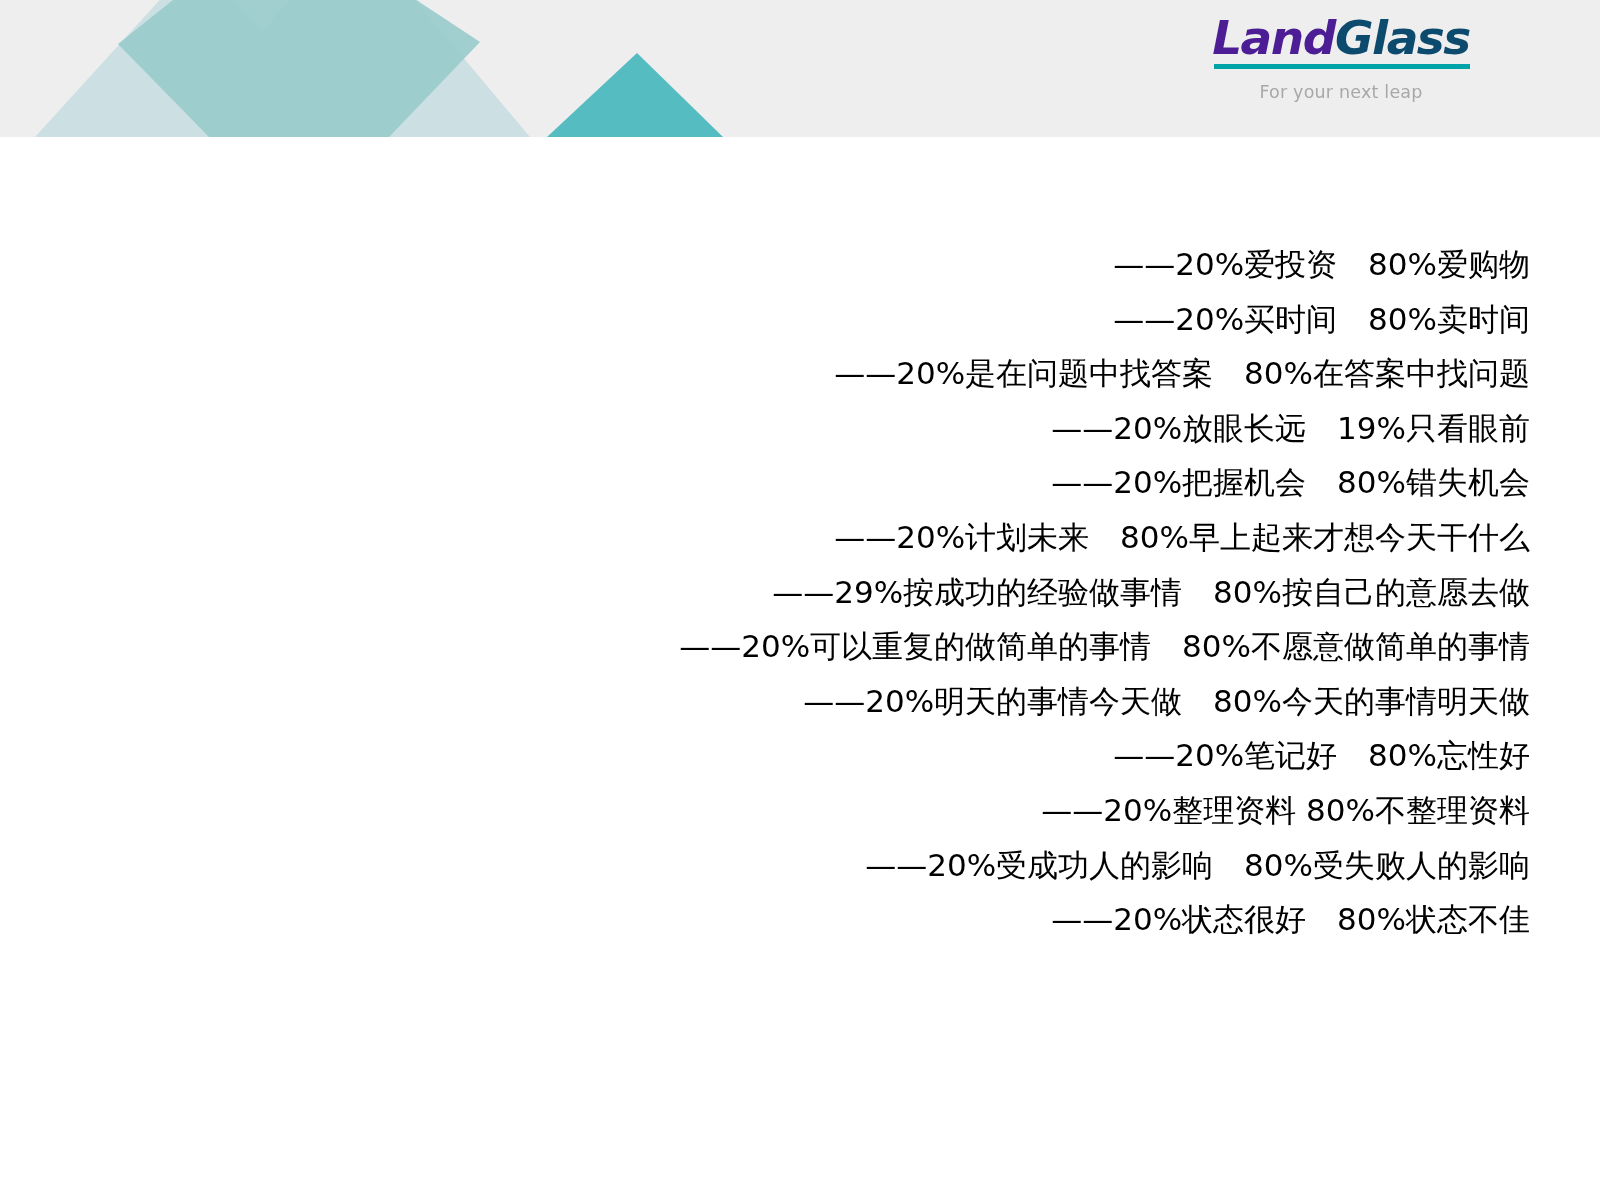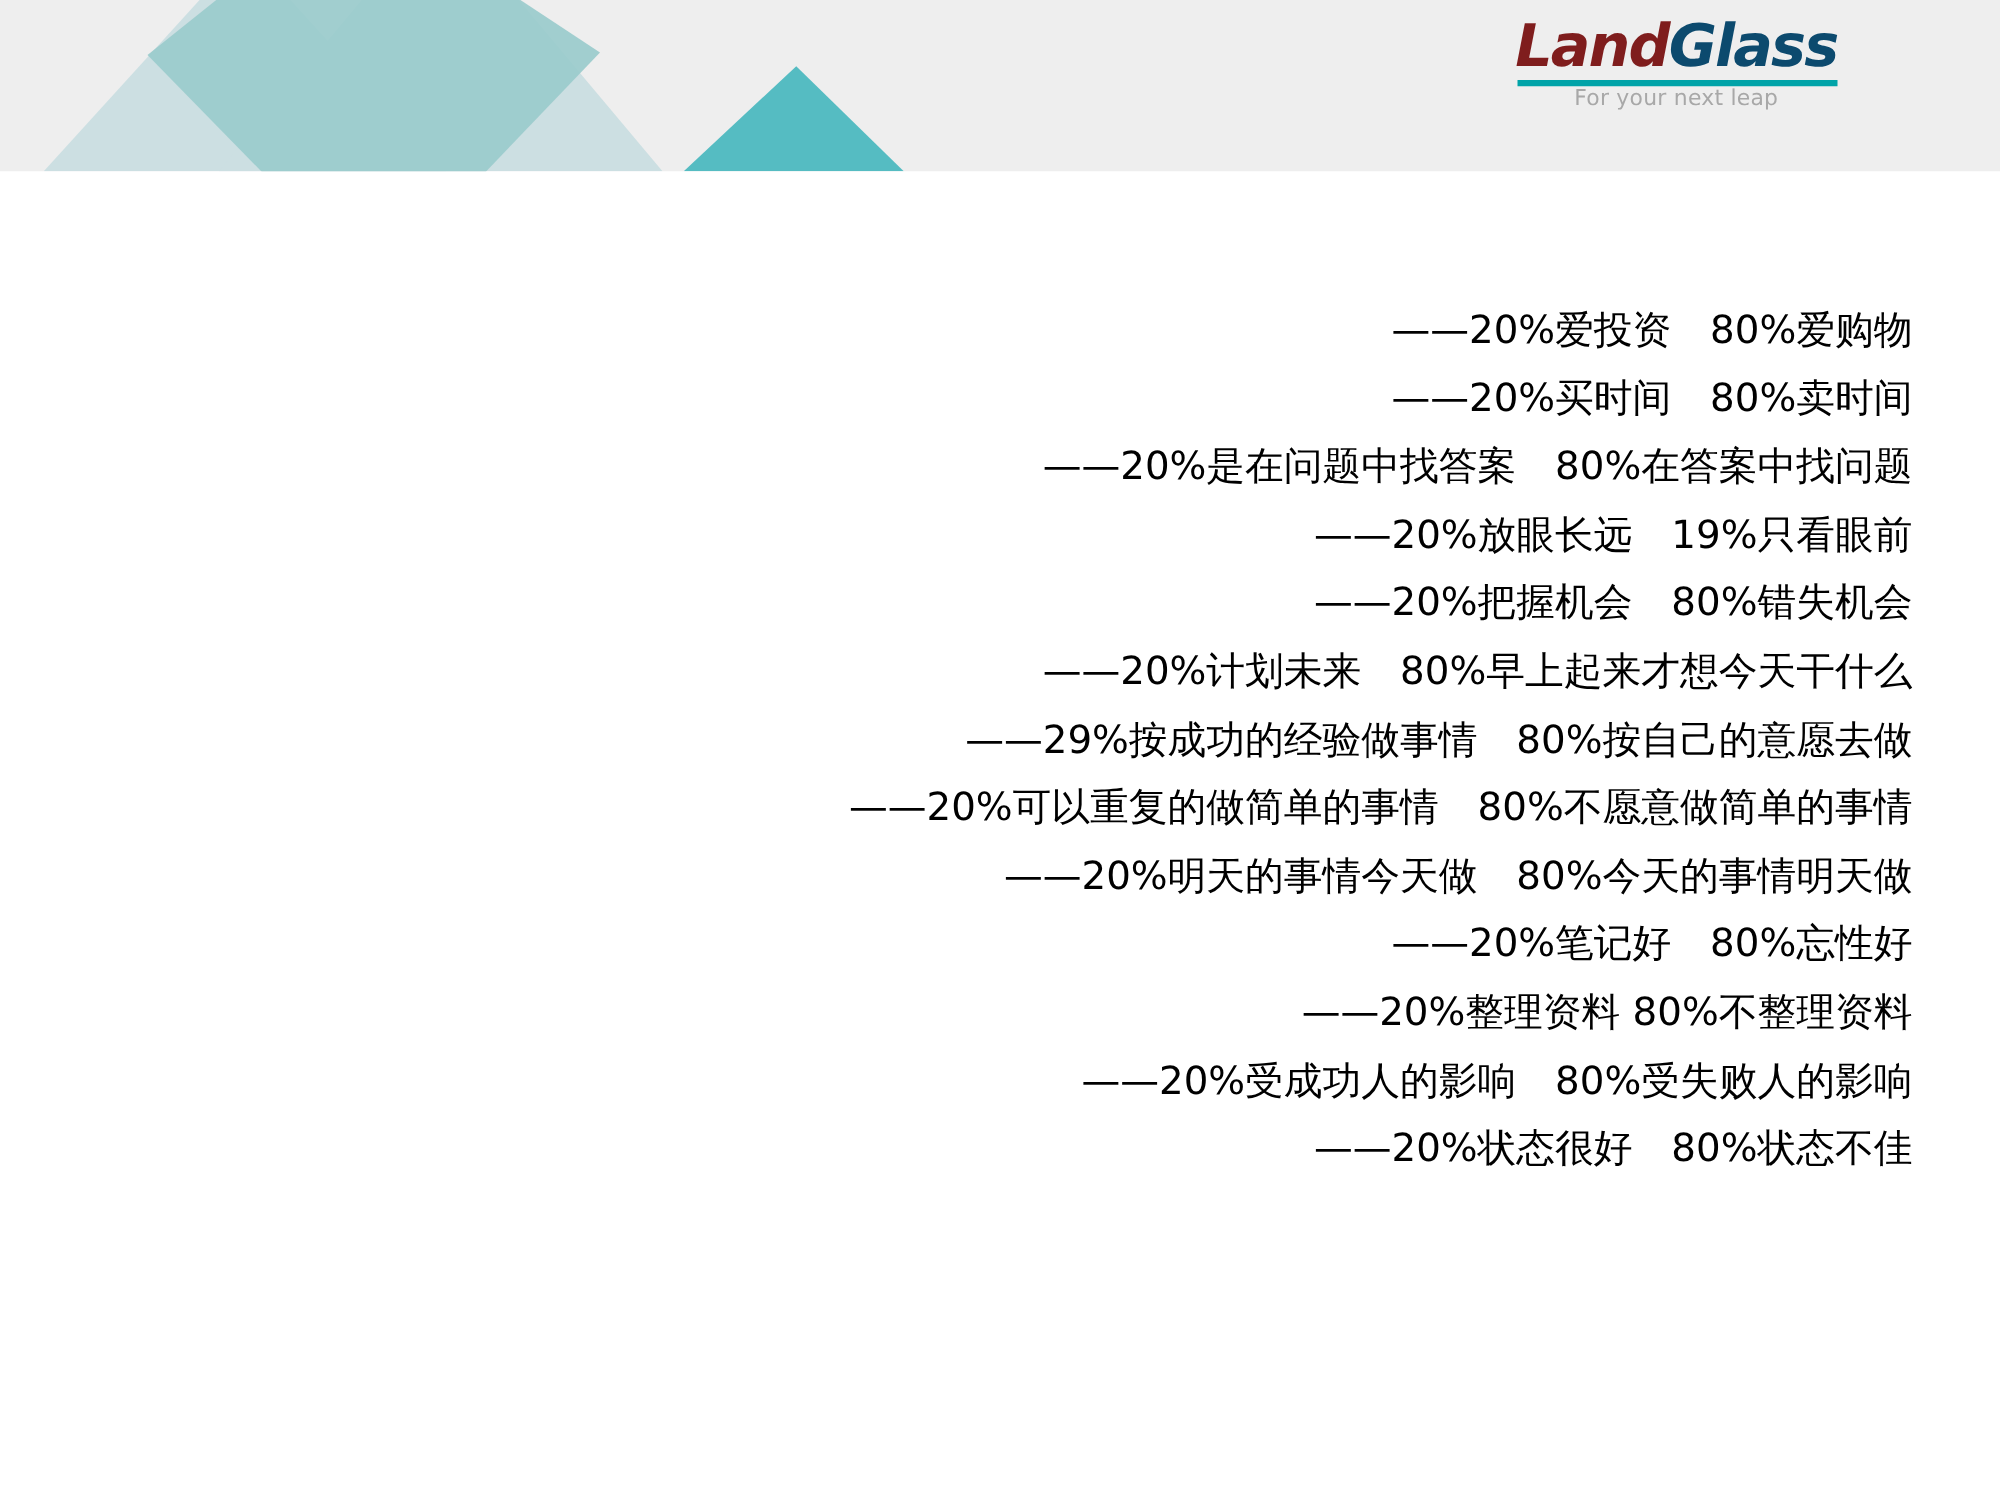--- a/index.html
+++ b/index.html
@@ -44,28 +44,29 @@
   .logo-wordmark {
     font-family: "DejaVu Sans", sans-serif;
     font-size: 47px;
     font-weight: bold;
     font-style: italic;
     letter-spacing: -1.5px;
     line-height: 1.0;
     white-space: nowrap;
     text-align: center;
   }
-  .logo-land { color: #7f1d1d; }
+  .logo-land { color: #4c1d95; }
   .logo-glass { color: #0c4a6e; text-align: right; }
   .logo-rule {
     height: 5px;
     background: #00a3a8;
     margin: 3px 2px 0 4px;
   }
   .logo-tagline {
+    margin-top: 13px;
     font-size: 17.5px;
     color: #a8a8a8;
     letter-spacing: 0.2px;
     text-align: center;
     font-family: "DejaVu Sans", sans-serif;
   }
 
   
   .content {
     position: absolute;

